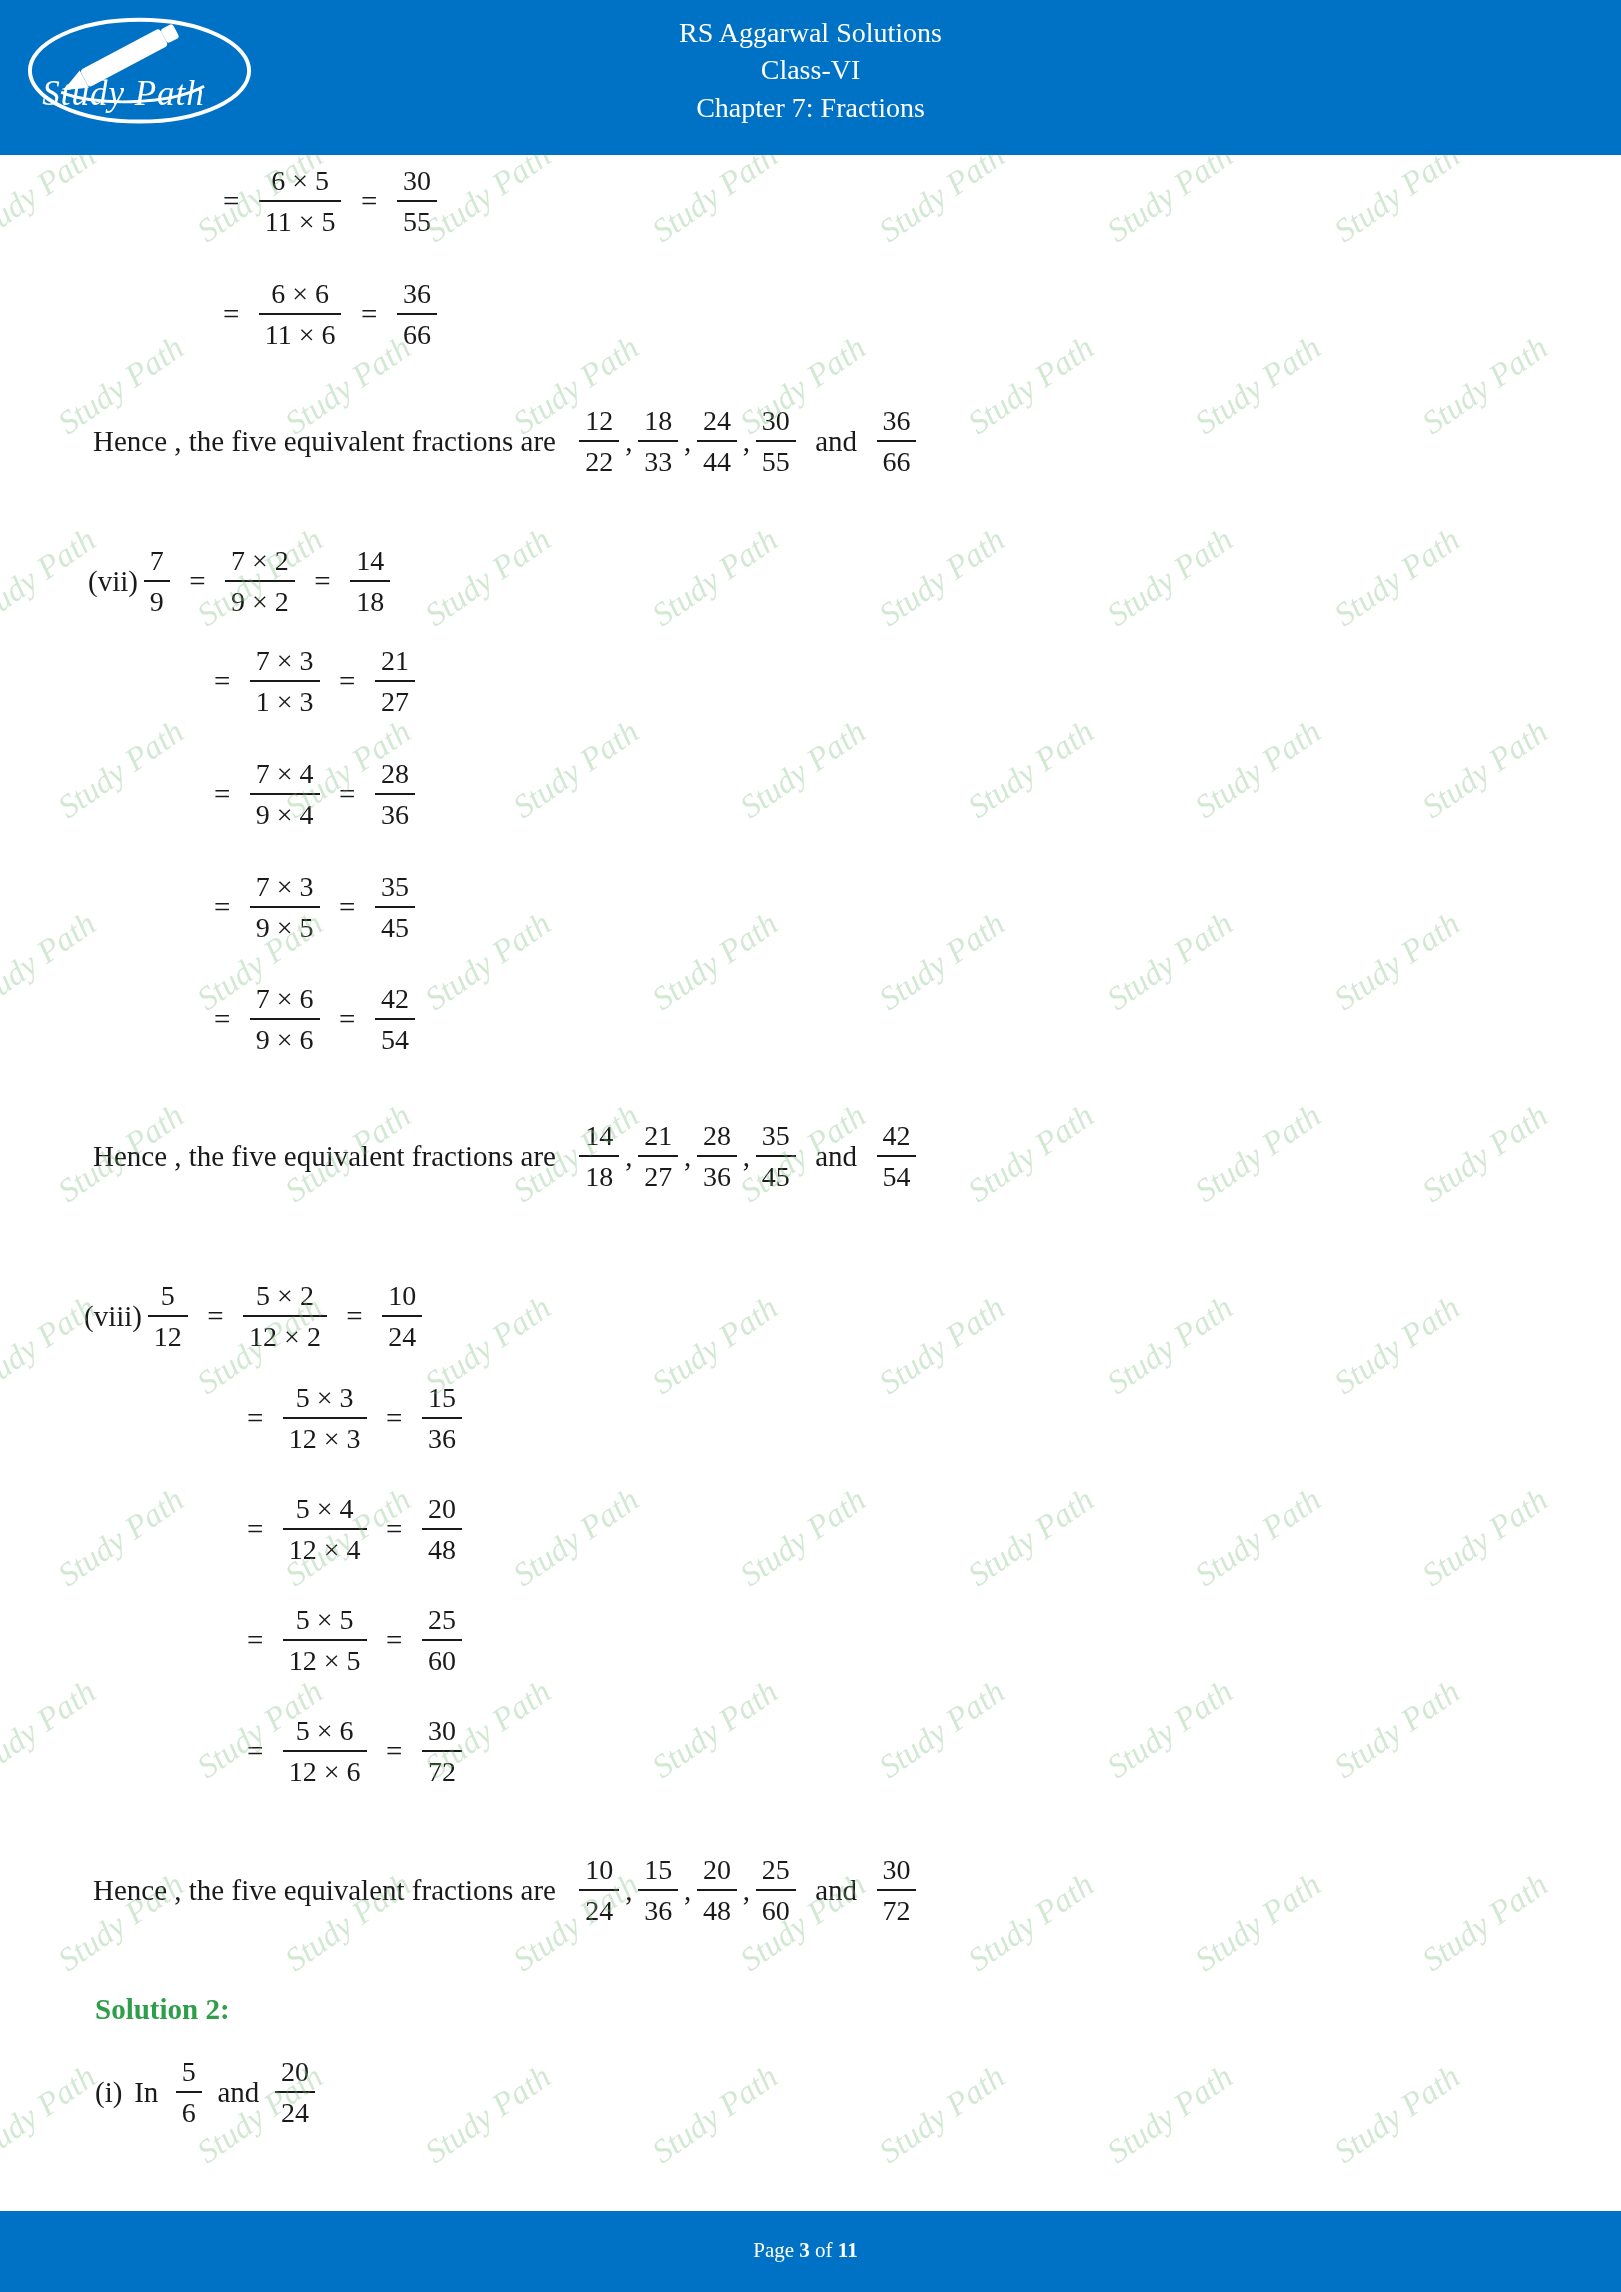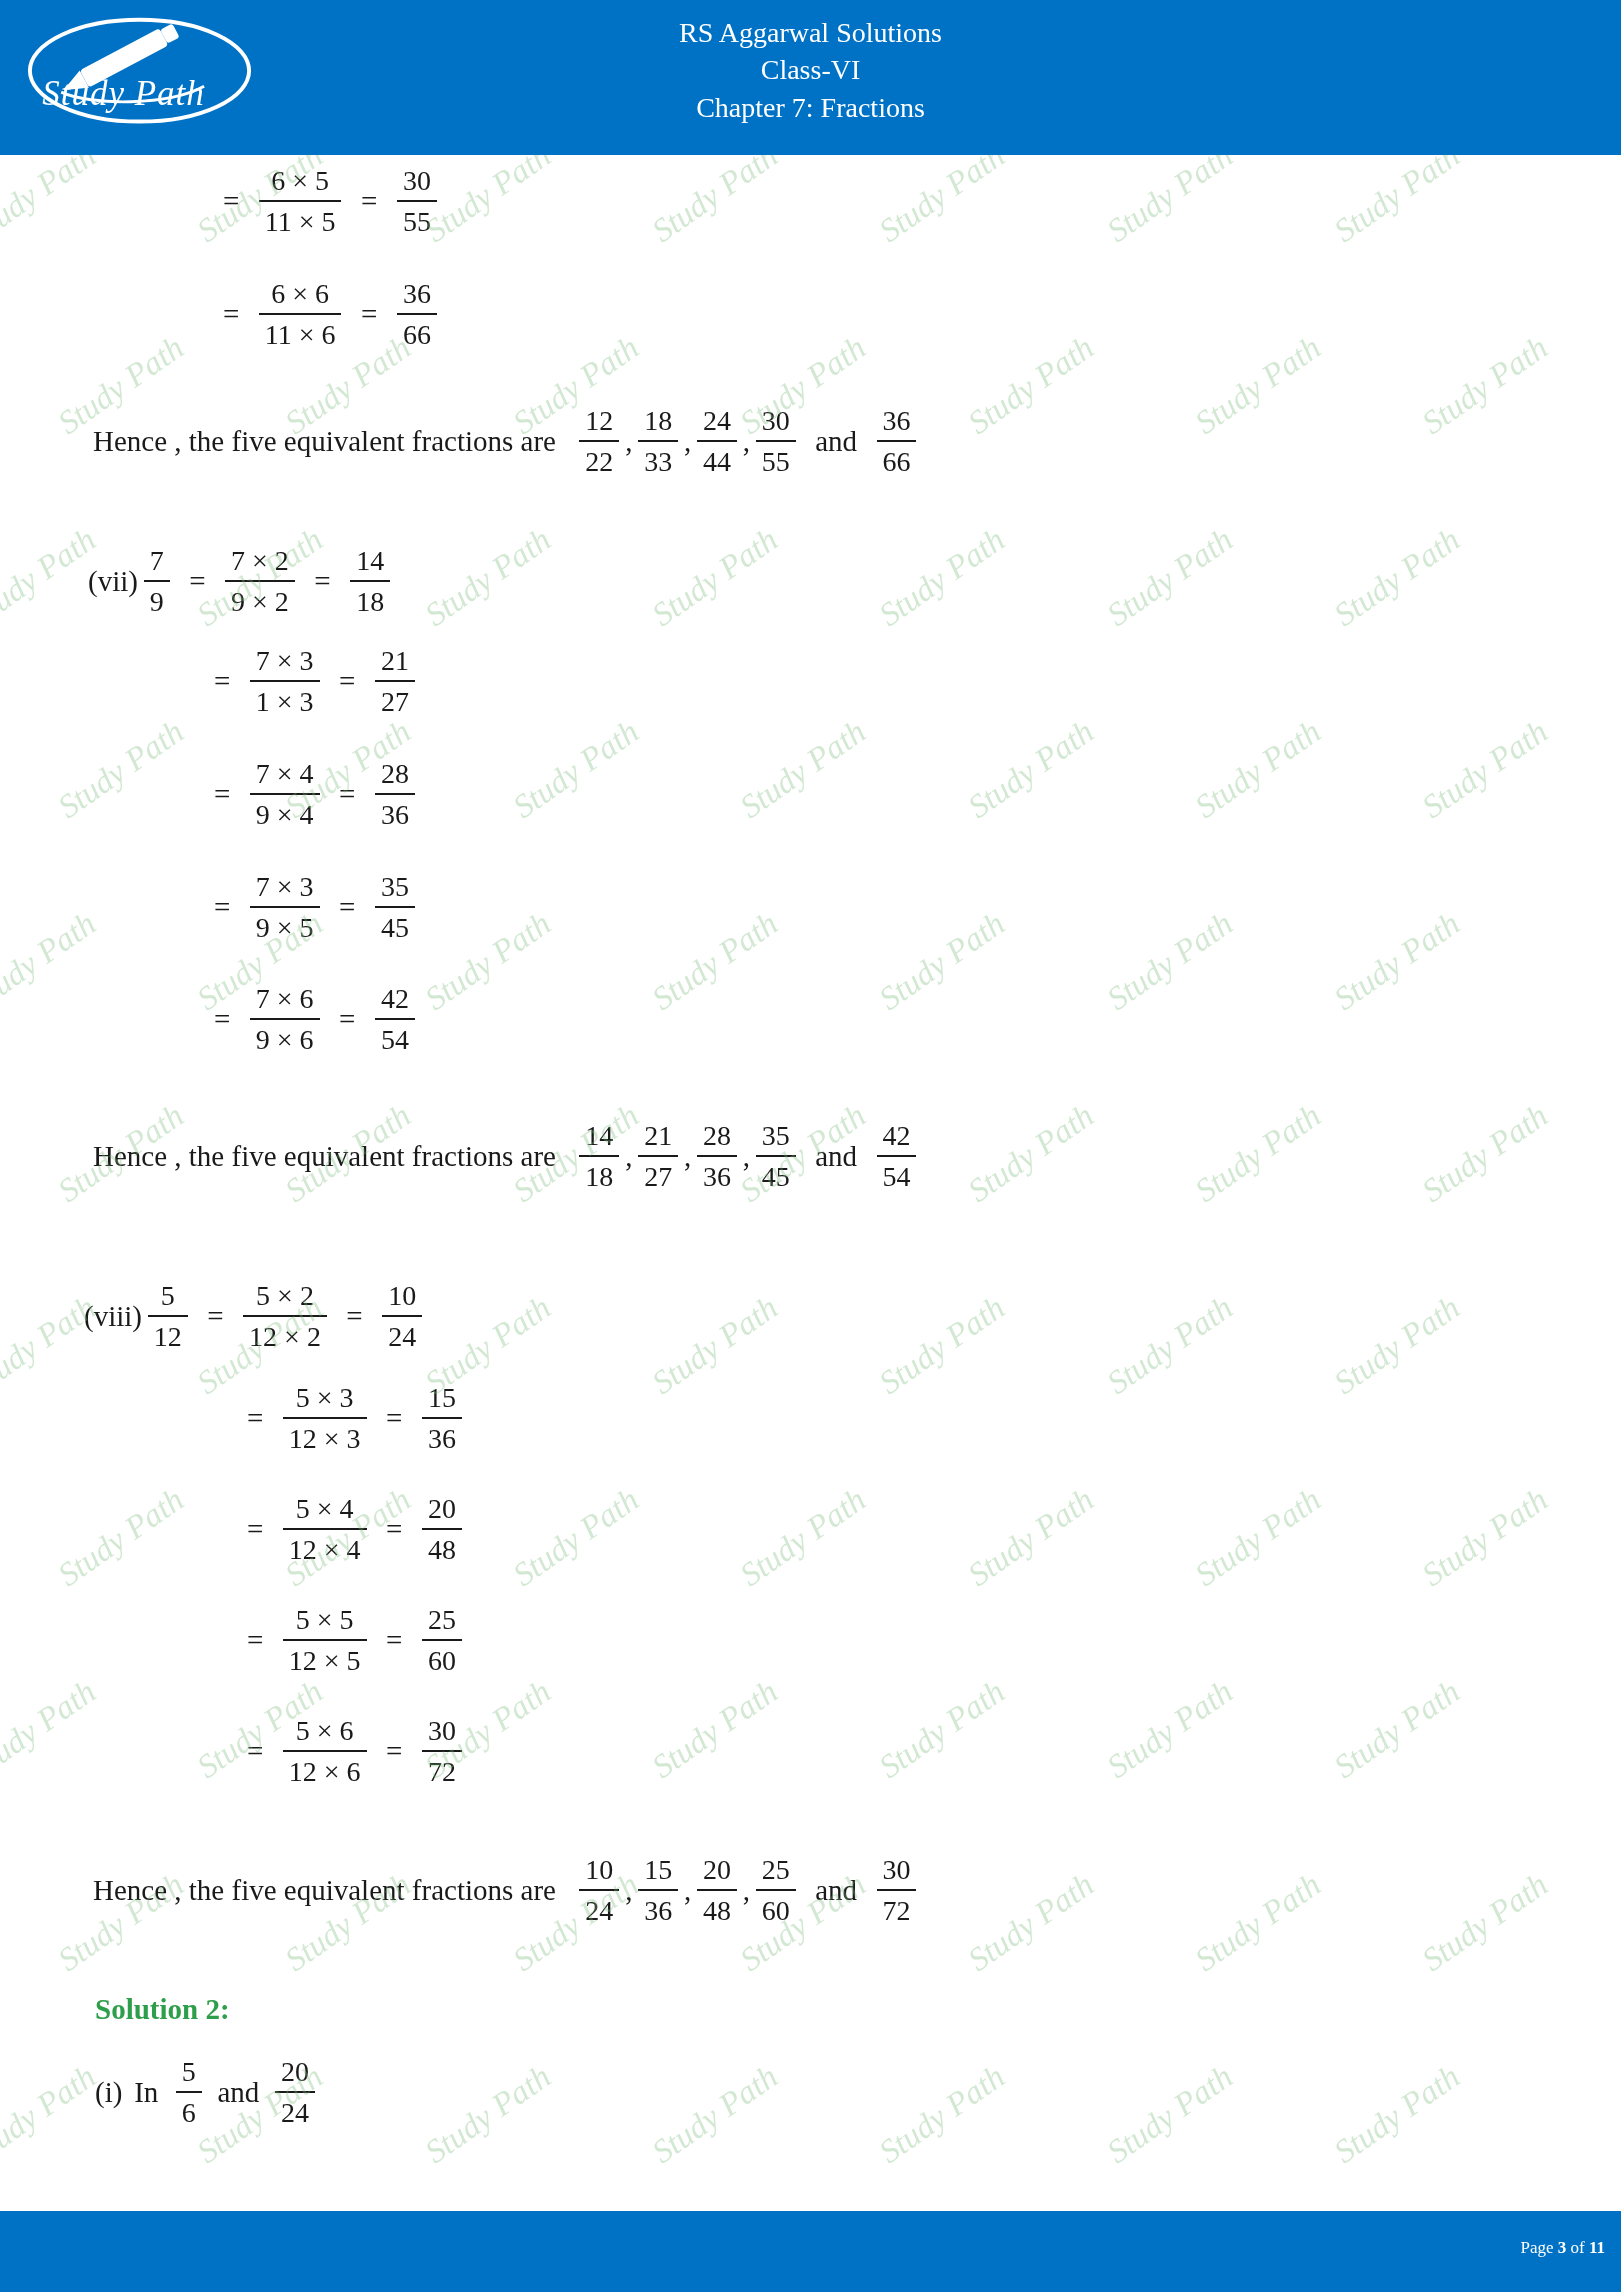--- a/index.html
+++ b/index.html
@@ -61,24 +61,24 @@
     position: absolute;
     left: 0;
     top: 2211px;
     width: 1621px;
     height: 81px;
     background: #0072c6;
     color: #ffffff;
   }
   .footer-text {
     position: absolute;
-    left: 0; right: 16px;
+    left: 0; right: 10px;
     top: 26.5px;
-    text-align: right;
-    font-size: 17px;
+    text-align: center;
+    font-size: 21px;
     font-family: "Liberation Serif", serif;
   }
   .footer-text b { font-weight: bold; }
 
   
   .content {
     position: absolute;
     left: 0;
     top: 155px;
     width: 1621px;

